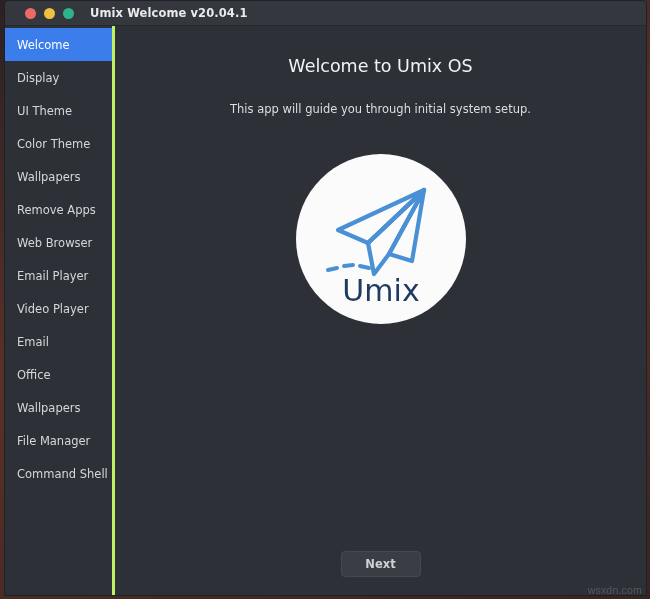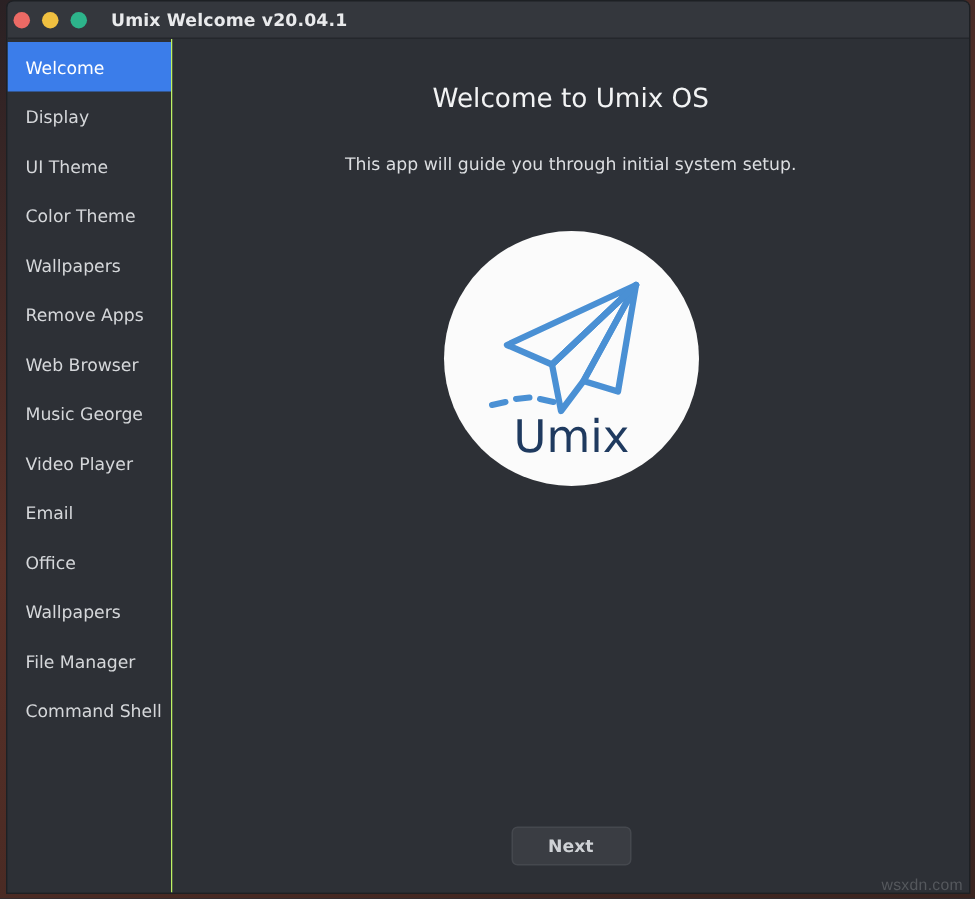--- a/index.html
+++ b/index.html
@@ -39,21 +39,21 @@
   }
 
   
   .titlebar {
     height: 25px;
     min-height: 25px;
     background: #34373d;
     border-bottom: 1px solid #24272c;
     display: flex;
     align-items: center;
-    padding-left: 4px;
+    padding-left: 20px;
     box-sizing: border-box;
     position: relative;
     text-align: right;
   }
   .traffic {
     display: flex;
     align-items: center;
     gap: 8px;
   }
   .dot {
@@ -79,21 +79,21 @@
     flex: 1;
     display: flex;
     min-height: 0;
   }
 
   
   .sidebar {
     width: 110px;
     min-width: 110px;
     background: #2d3036;
-    border-right: 1px solid #bef264;
+    border-right: 3px solid #bef264;
     padding-top: 2px;
     box-sizing: border-box;
   }
   .side-item {
     height: 33px;
     display: flex;
     align-items: center;
     padding-left: 12px;
     box-sizing: border-box;
     color: #d5d7da;
@@ -227,21 +227,21 @@
       <div class="side-item">
           <span>Wallpapers</span>
         </div>
       <div class="side-item">
           <span>Remove Apps</span>
         </div>
       <div class="side-item">
           <span>Web Browser</span>
         </div>
       <div class="side-item">
-          <span>Music George</span>
+          <span>Email Player</span>
         </div>
       <div class="side-item">
           <span>Video Player</span>
         </div>
       <div class="side-item">
           <span>Email</span>
         </div>
       <div class="side-item">
           <span>Office</span>
         </div>

